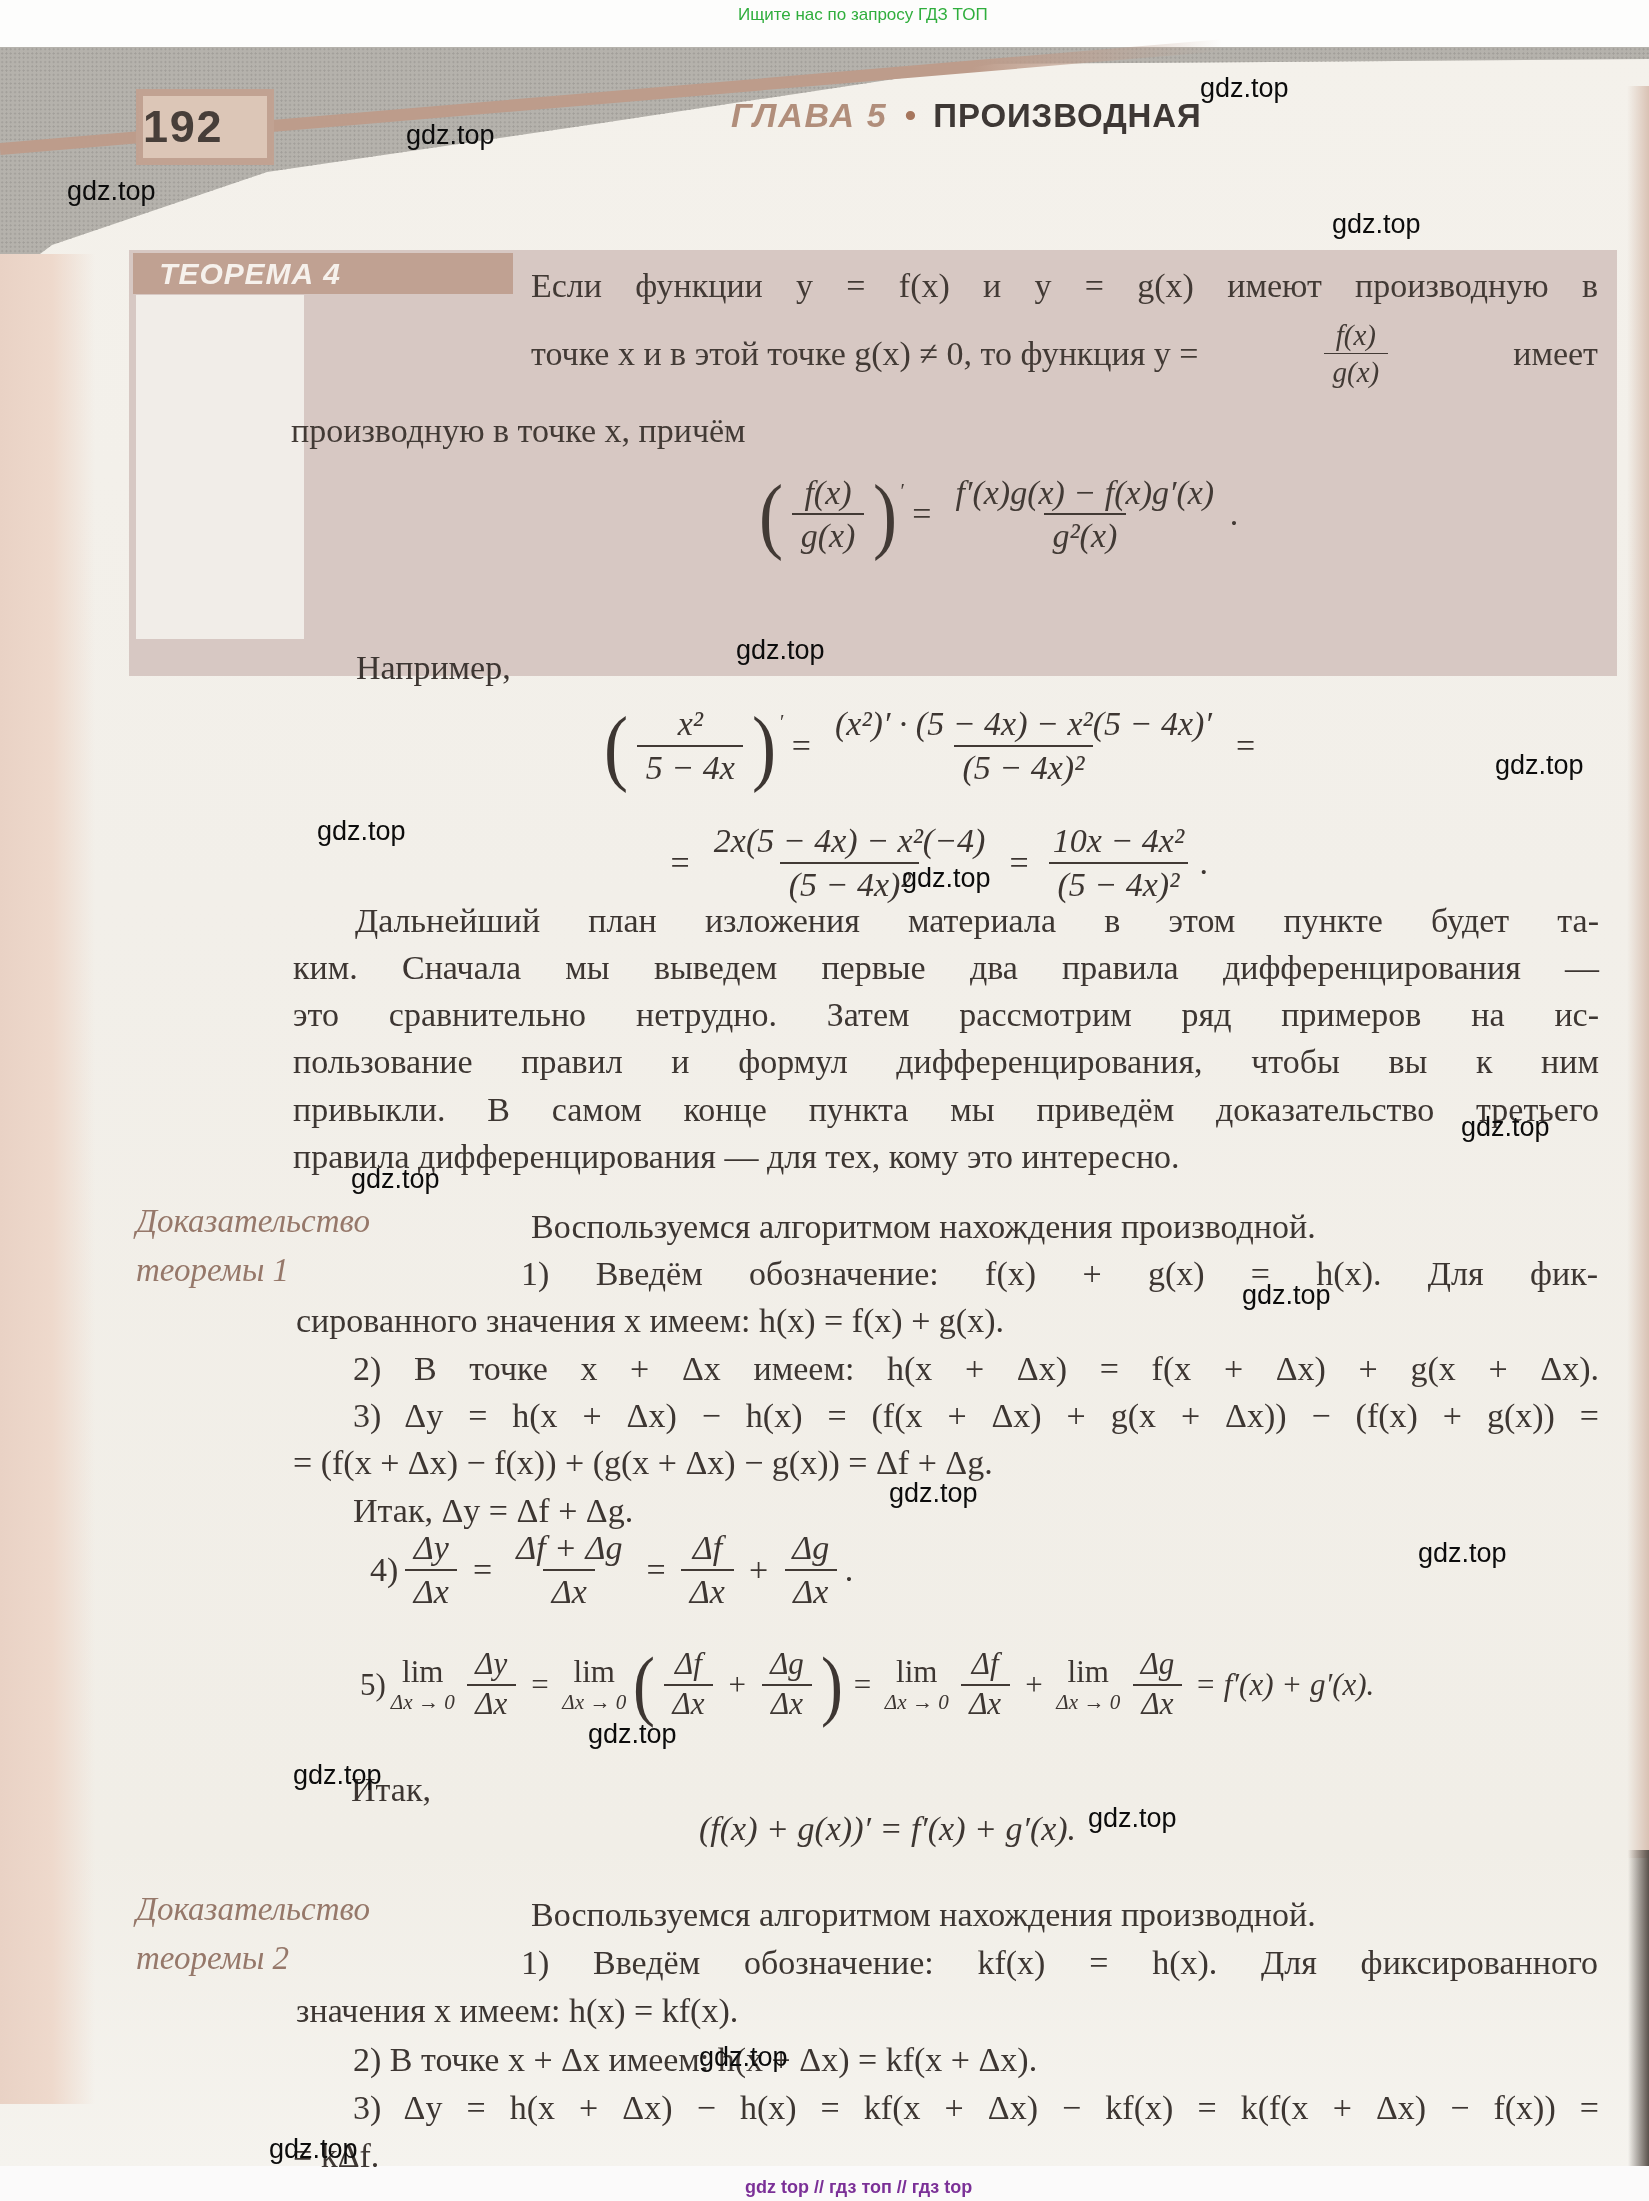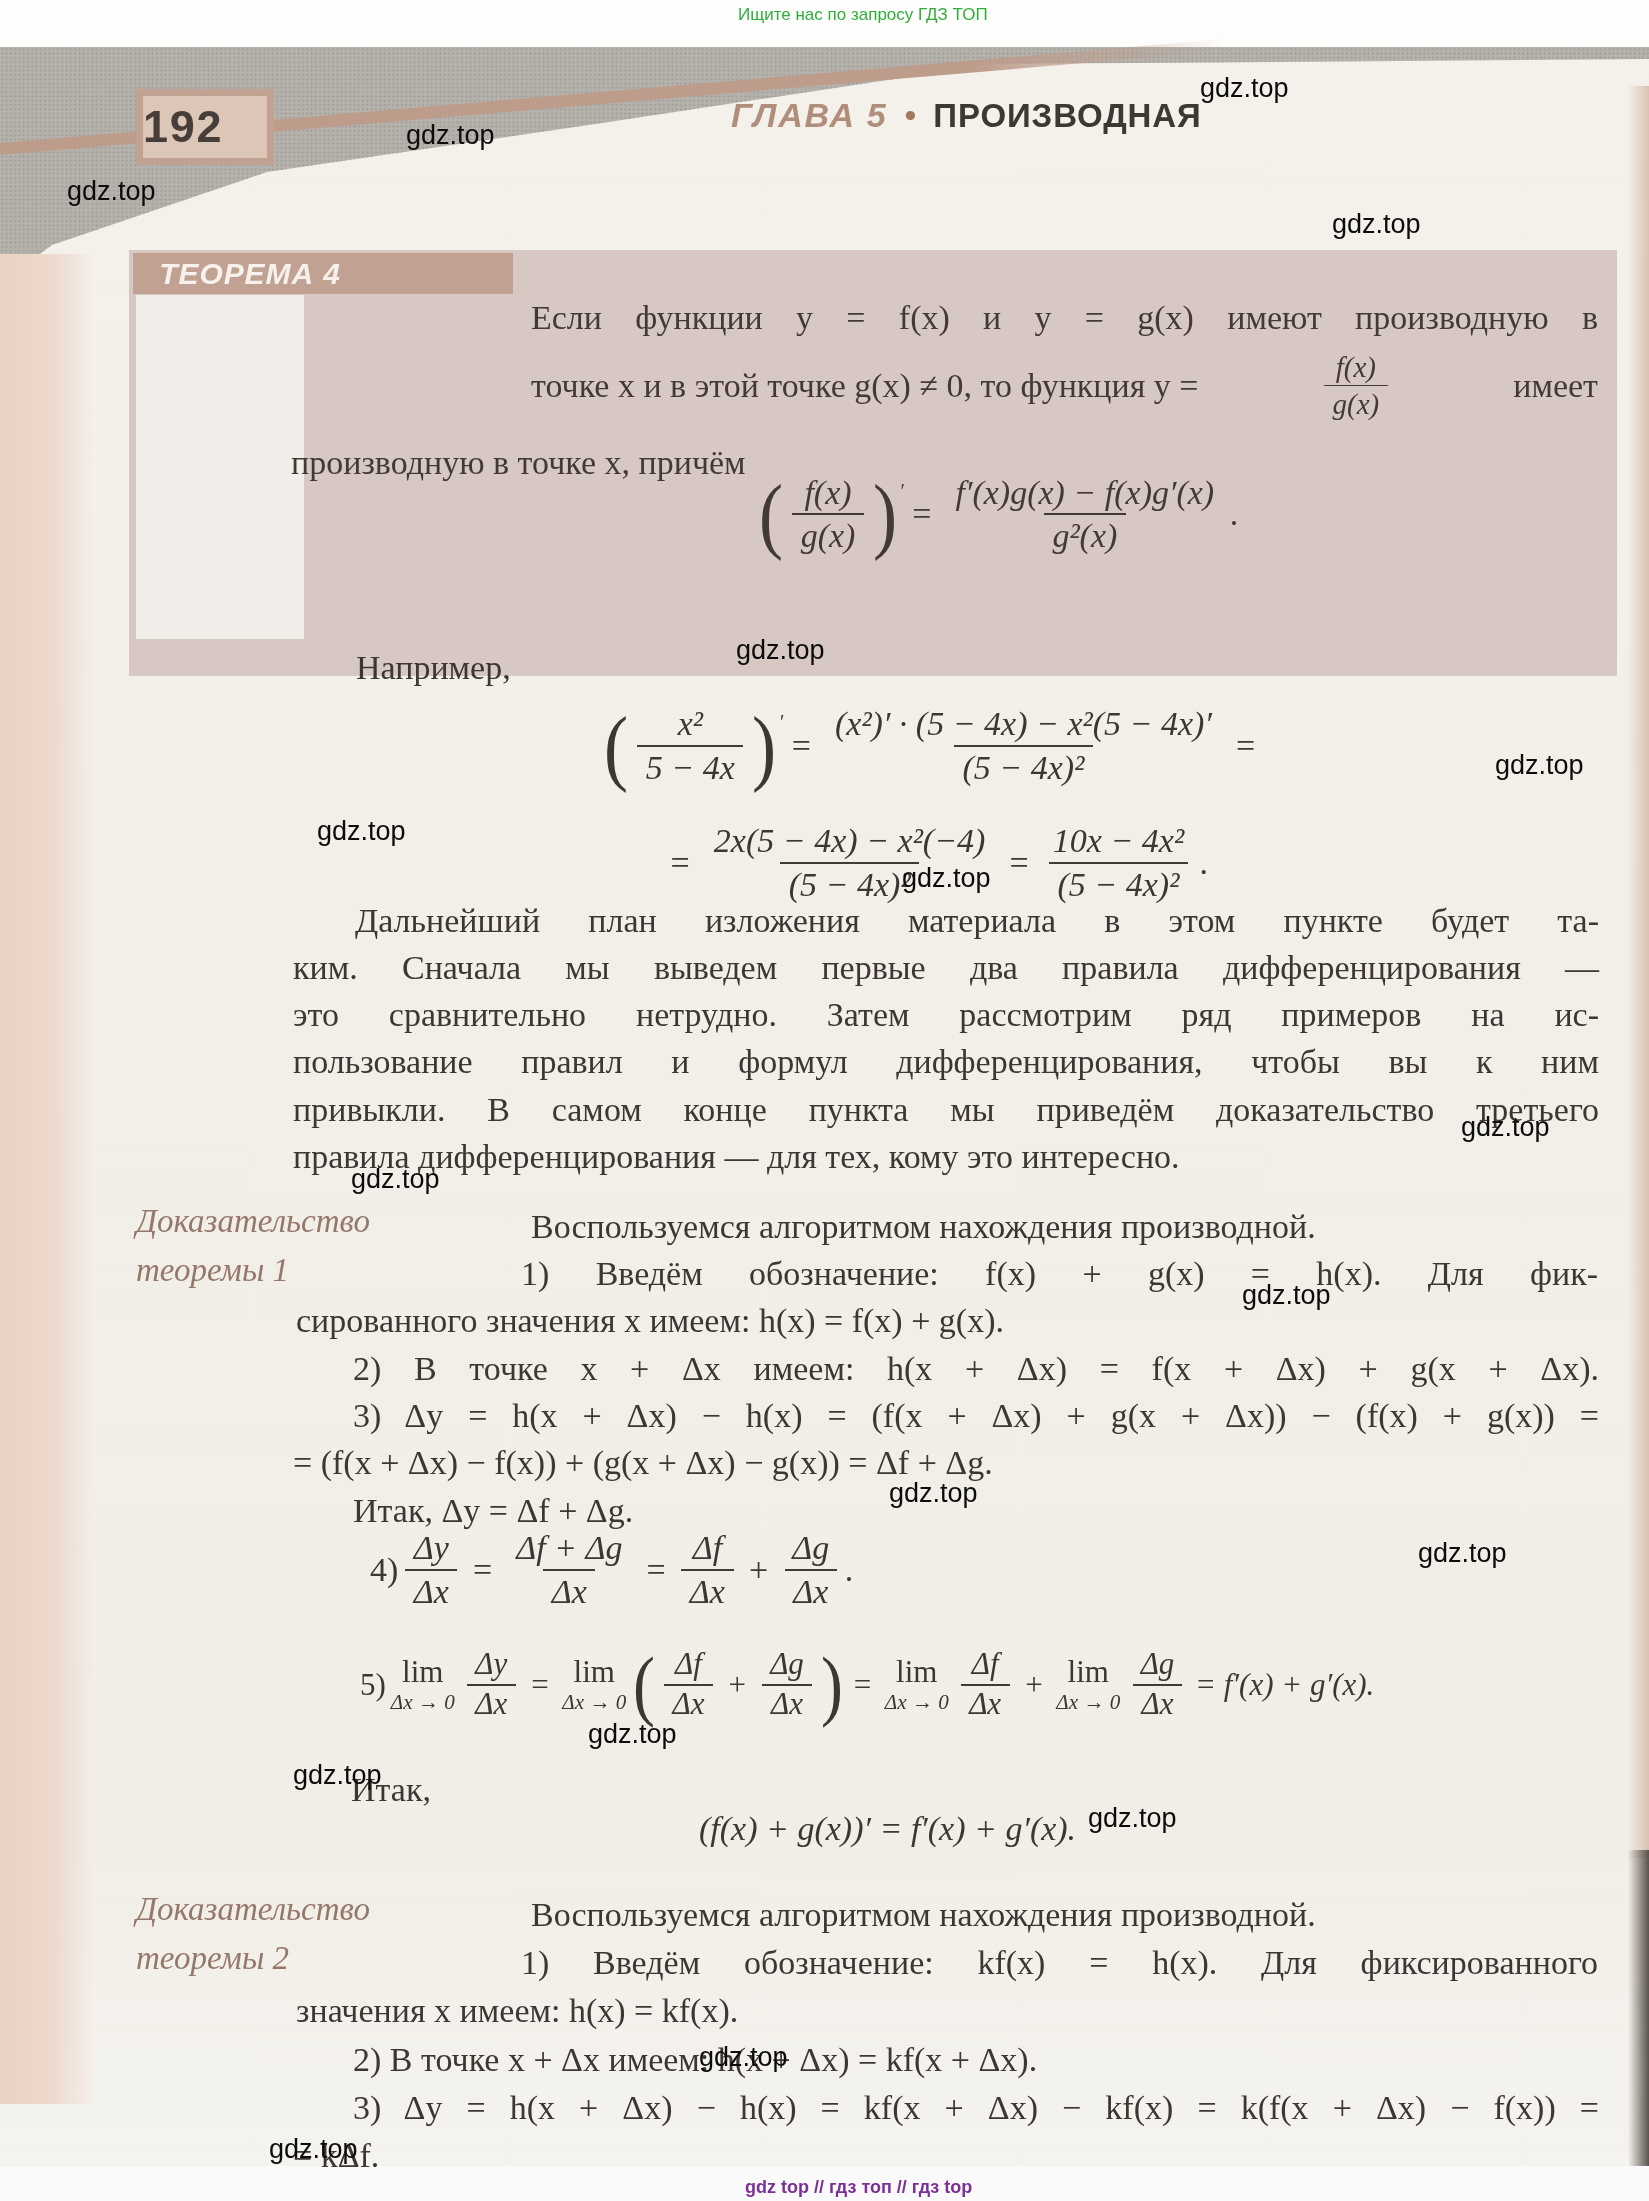--- a/index.html
+++ b/index.html
@@ -70,21 +70,21 @@
   }
   .theorem-bar {
     position:absolute; left:4.3px; top:3.4px; width:380px; height:41px;
     background:#c0a192; display:flex; align-items:center;
   }
   .theorem-bar span {
     font-family:"Liberation Sans","DejaVu Sans",sans-serif;
     font-style:italic; font-weight:bold; font-size:30px; color:#f6f1ec;
     padding-left:26px; letter-spacing:0.9px;
   }
-  .t-line { position:absolute; font-size:34px; line-height:43px; color:#423a35;margin-top:32px; }
+  .t-line { position:absolute; font-size:34px; line-height:43px; color:#423a35; }
   .t-just { text-align:justify; text-align-last:justify; }
   .t-l1 { left:402px; top:13.8px;  width:1067px; }
   .t-l2 { left:402px; top:67px;  width:1067px; display:flex; align-items:center; justify-content:space-between; }
   .t-l3 { left:162px; top:159px; }
   .t-formula { position:absolute; left:533px; top:222px; width:671px; display:flex; align-items:center; justify-content:center; font-size:34px; color:#423a35; }
 
   
   .math { font-style:italic; }
   .frac { display:inline-flex; flex-direction:column; align-items:center; vertical-align:middle; margin:0 6.9px; font-style:italic; }
   .frac .num, .frac .den { padding:1.7px 8.6px; line-height:1.12; white-space:nowrap; }

